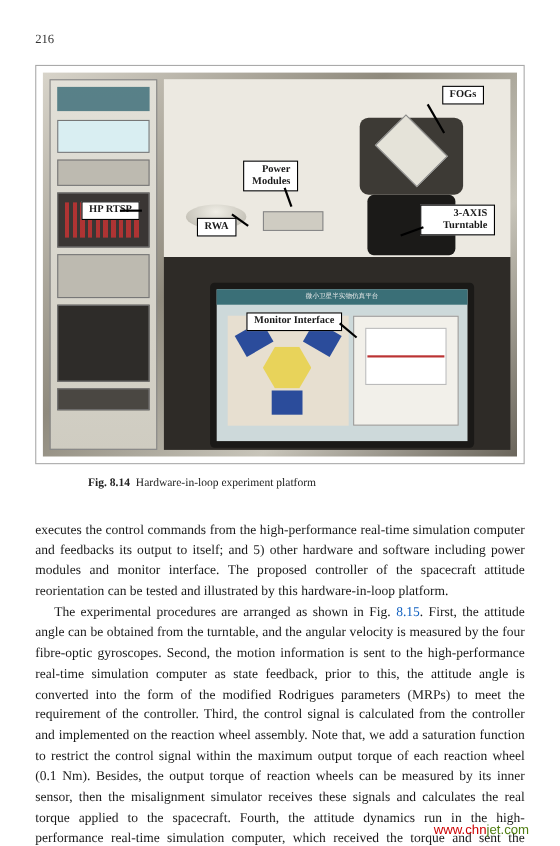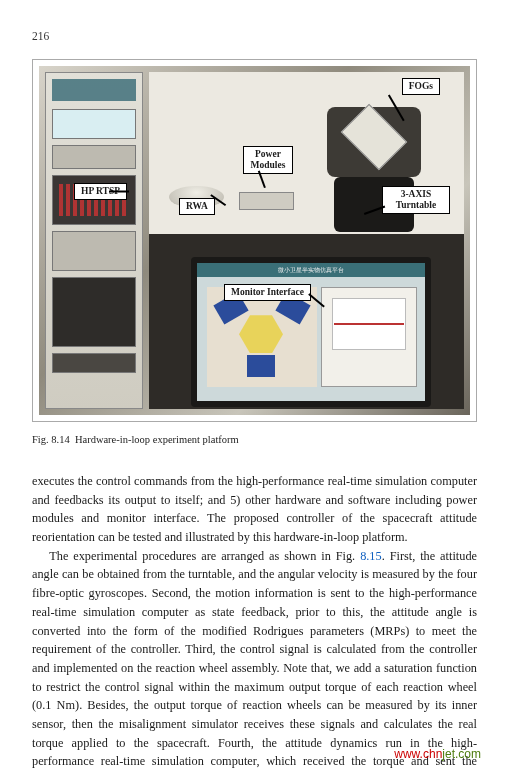--- a/index.html
+++ b/index.html
@@ -150,43 +150,43 @@
     background: linear-gradient(90deg,#b33,#b33);
   }
   .callout {
     position: absolute;
     background: #fff;
     border: 1.5px solid #000;
     font-size: 9.5px;
     font-weight: 700;
     font-family: 'Times New Roman', serif;
     padding: 2px 6px;
-    text-align: center;
+    text-align: right;
     line-height: 1.15;
     white-space: nowrap;
   }
   .co-fogs { right: 30px; top: 12px; }
   .co-3axis { right: 20px; top: 120px; width: 68px; white-space: normal; }
-  .co-pm { left: 204px; top: 80px; width: 50px; white-space: normal; }
+  .co-pm { left: 182px; top: 80px; width: 50px; white-space: normal; }
   .co-rwa { left: 140px; top: 132px; }
   .co-hp { left: 35px; top: 117px; }
   .co-mon { left: 185px; top: 218px; }
   .leader {
     position: absolute;
     background: #000;
     height: 1.5px;
     transform-origin: left center;
   }
   .caption {
     font-size: 10.5px;
     margin-top: 8px;
     margin-bottom: 24px;
     color: #222;
   }
-  .caption b { font-weight: 400; }
+  .caption b { font-weight: 700; margin-left: 48px; }
   .body-text {
     text-align: justify;
     font-size: 12.3px;
     line-height: 1.52;
   }
   .body-text p { margin: 0; }
   .indent { text-indent: 1.4em; }
   .figref { color: #1060c0; }
   .watermark {
     position: absolute;

